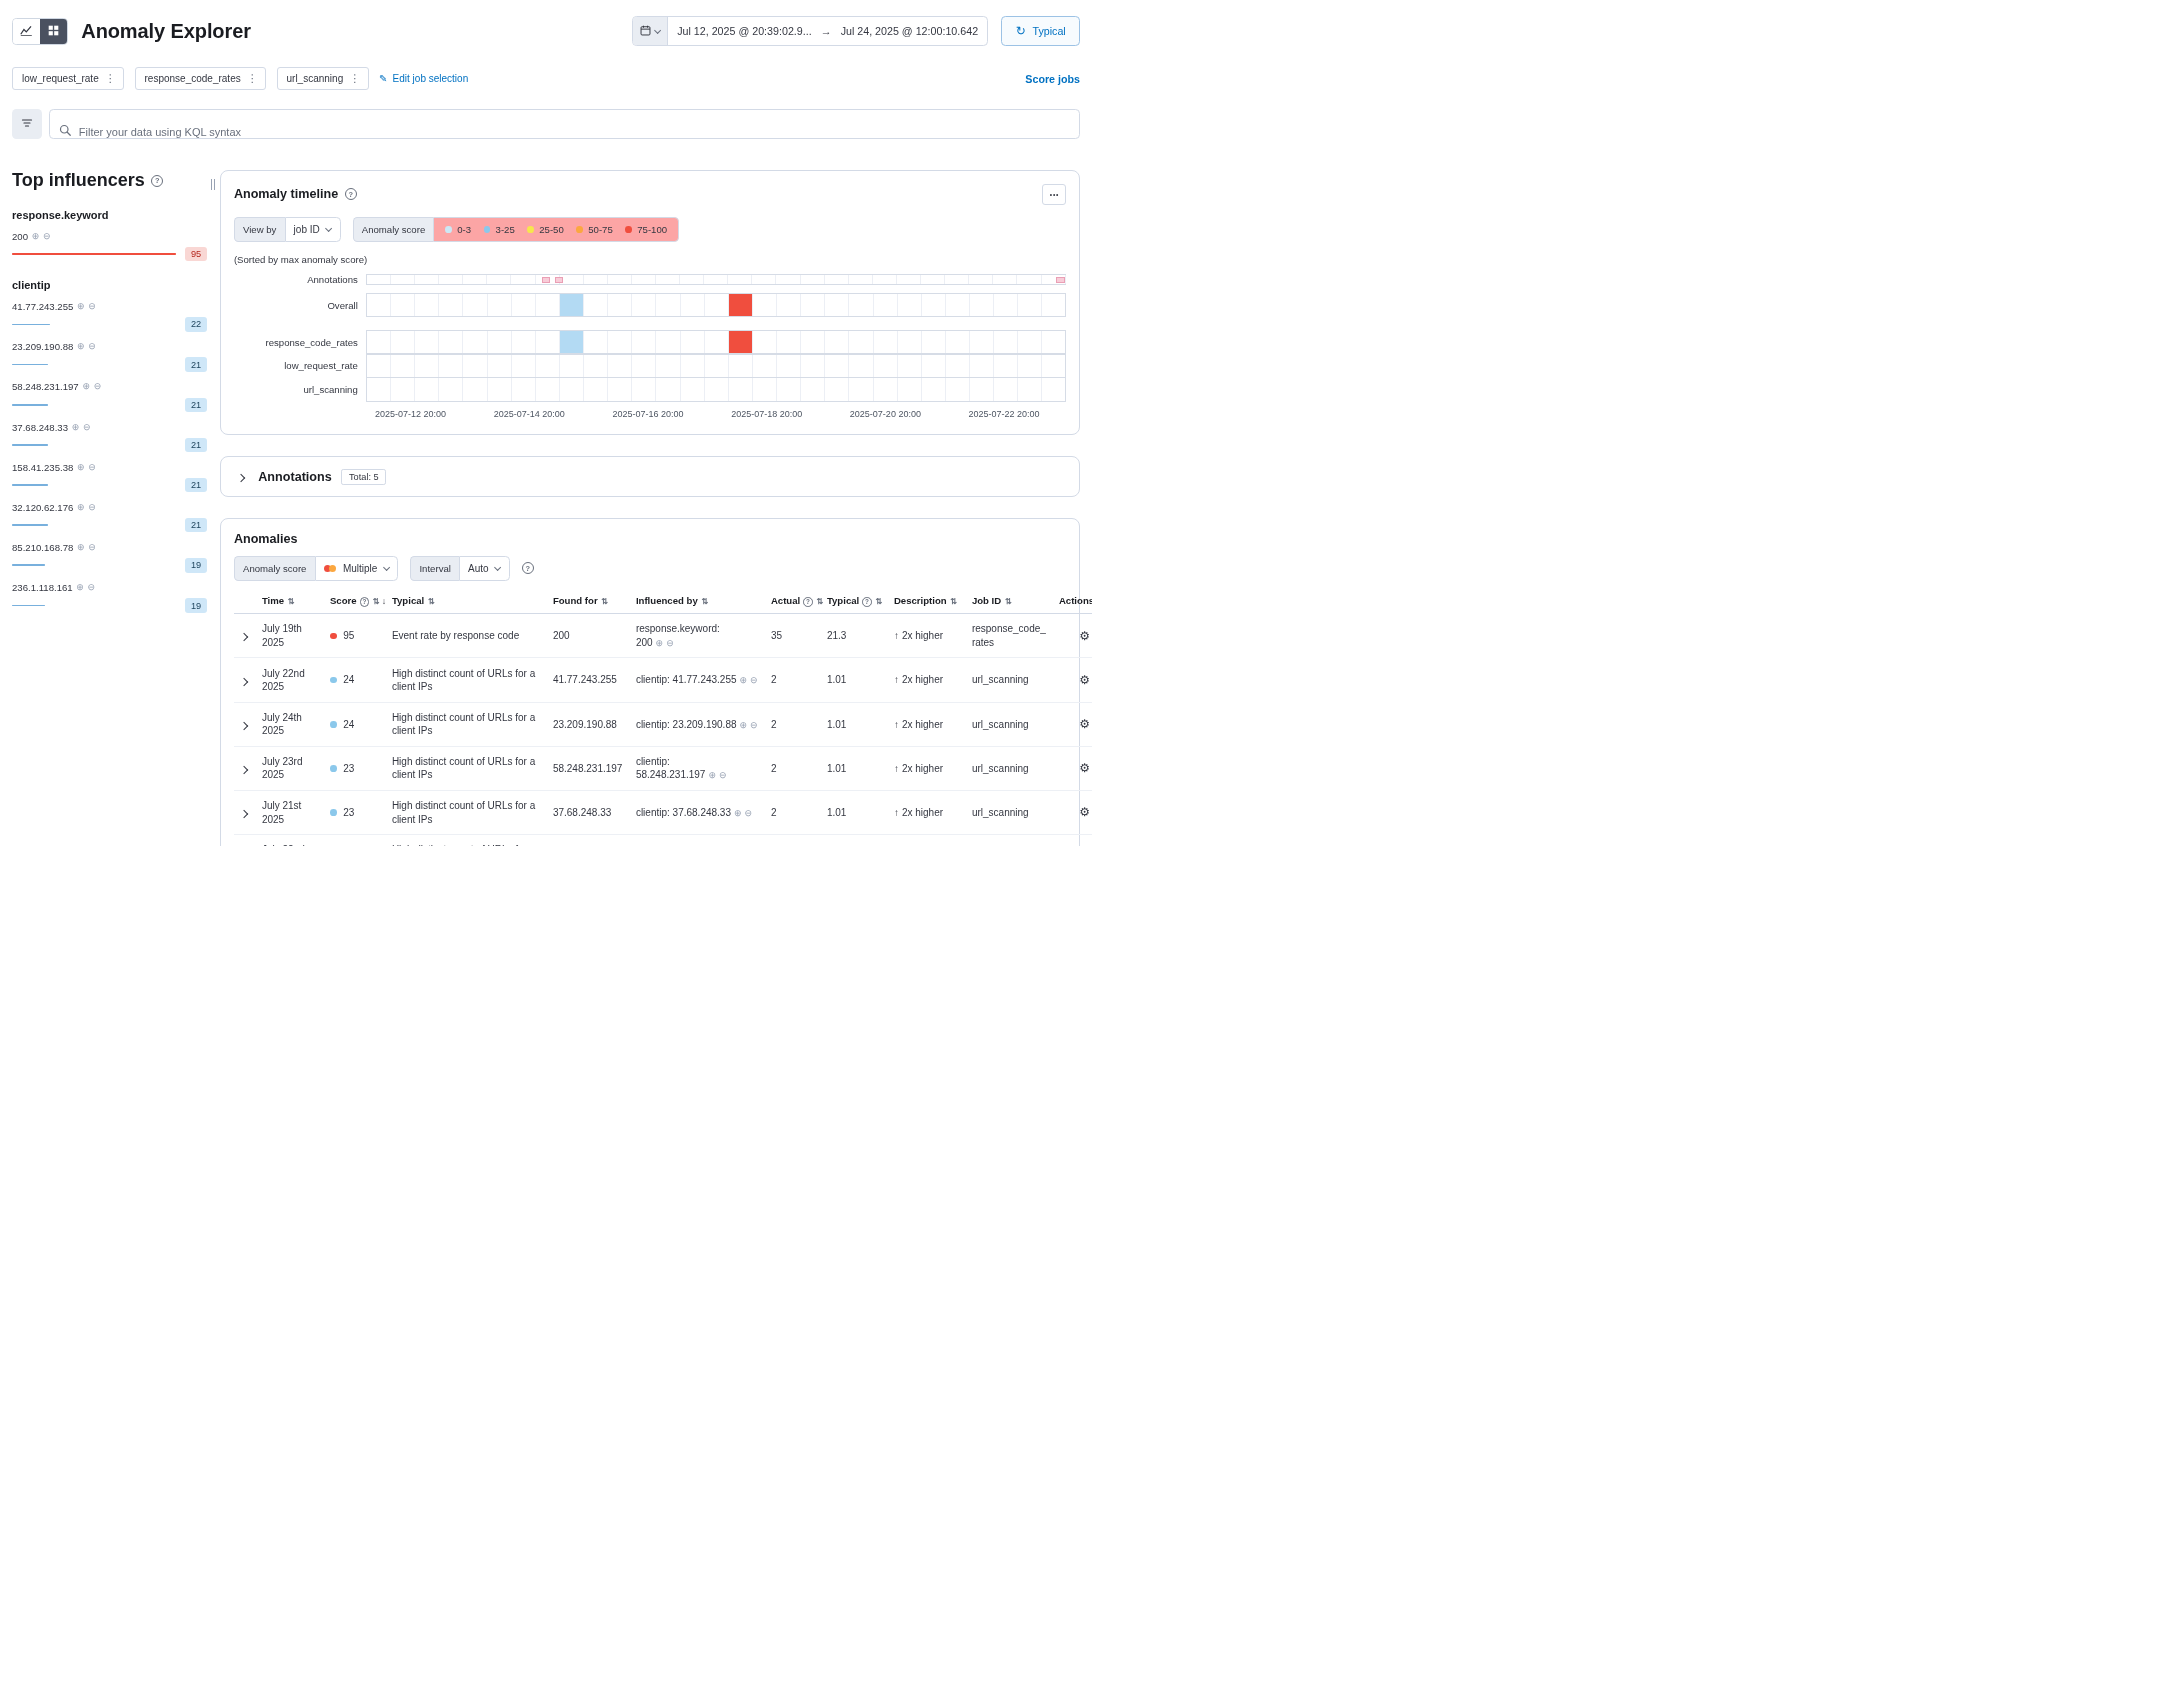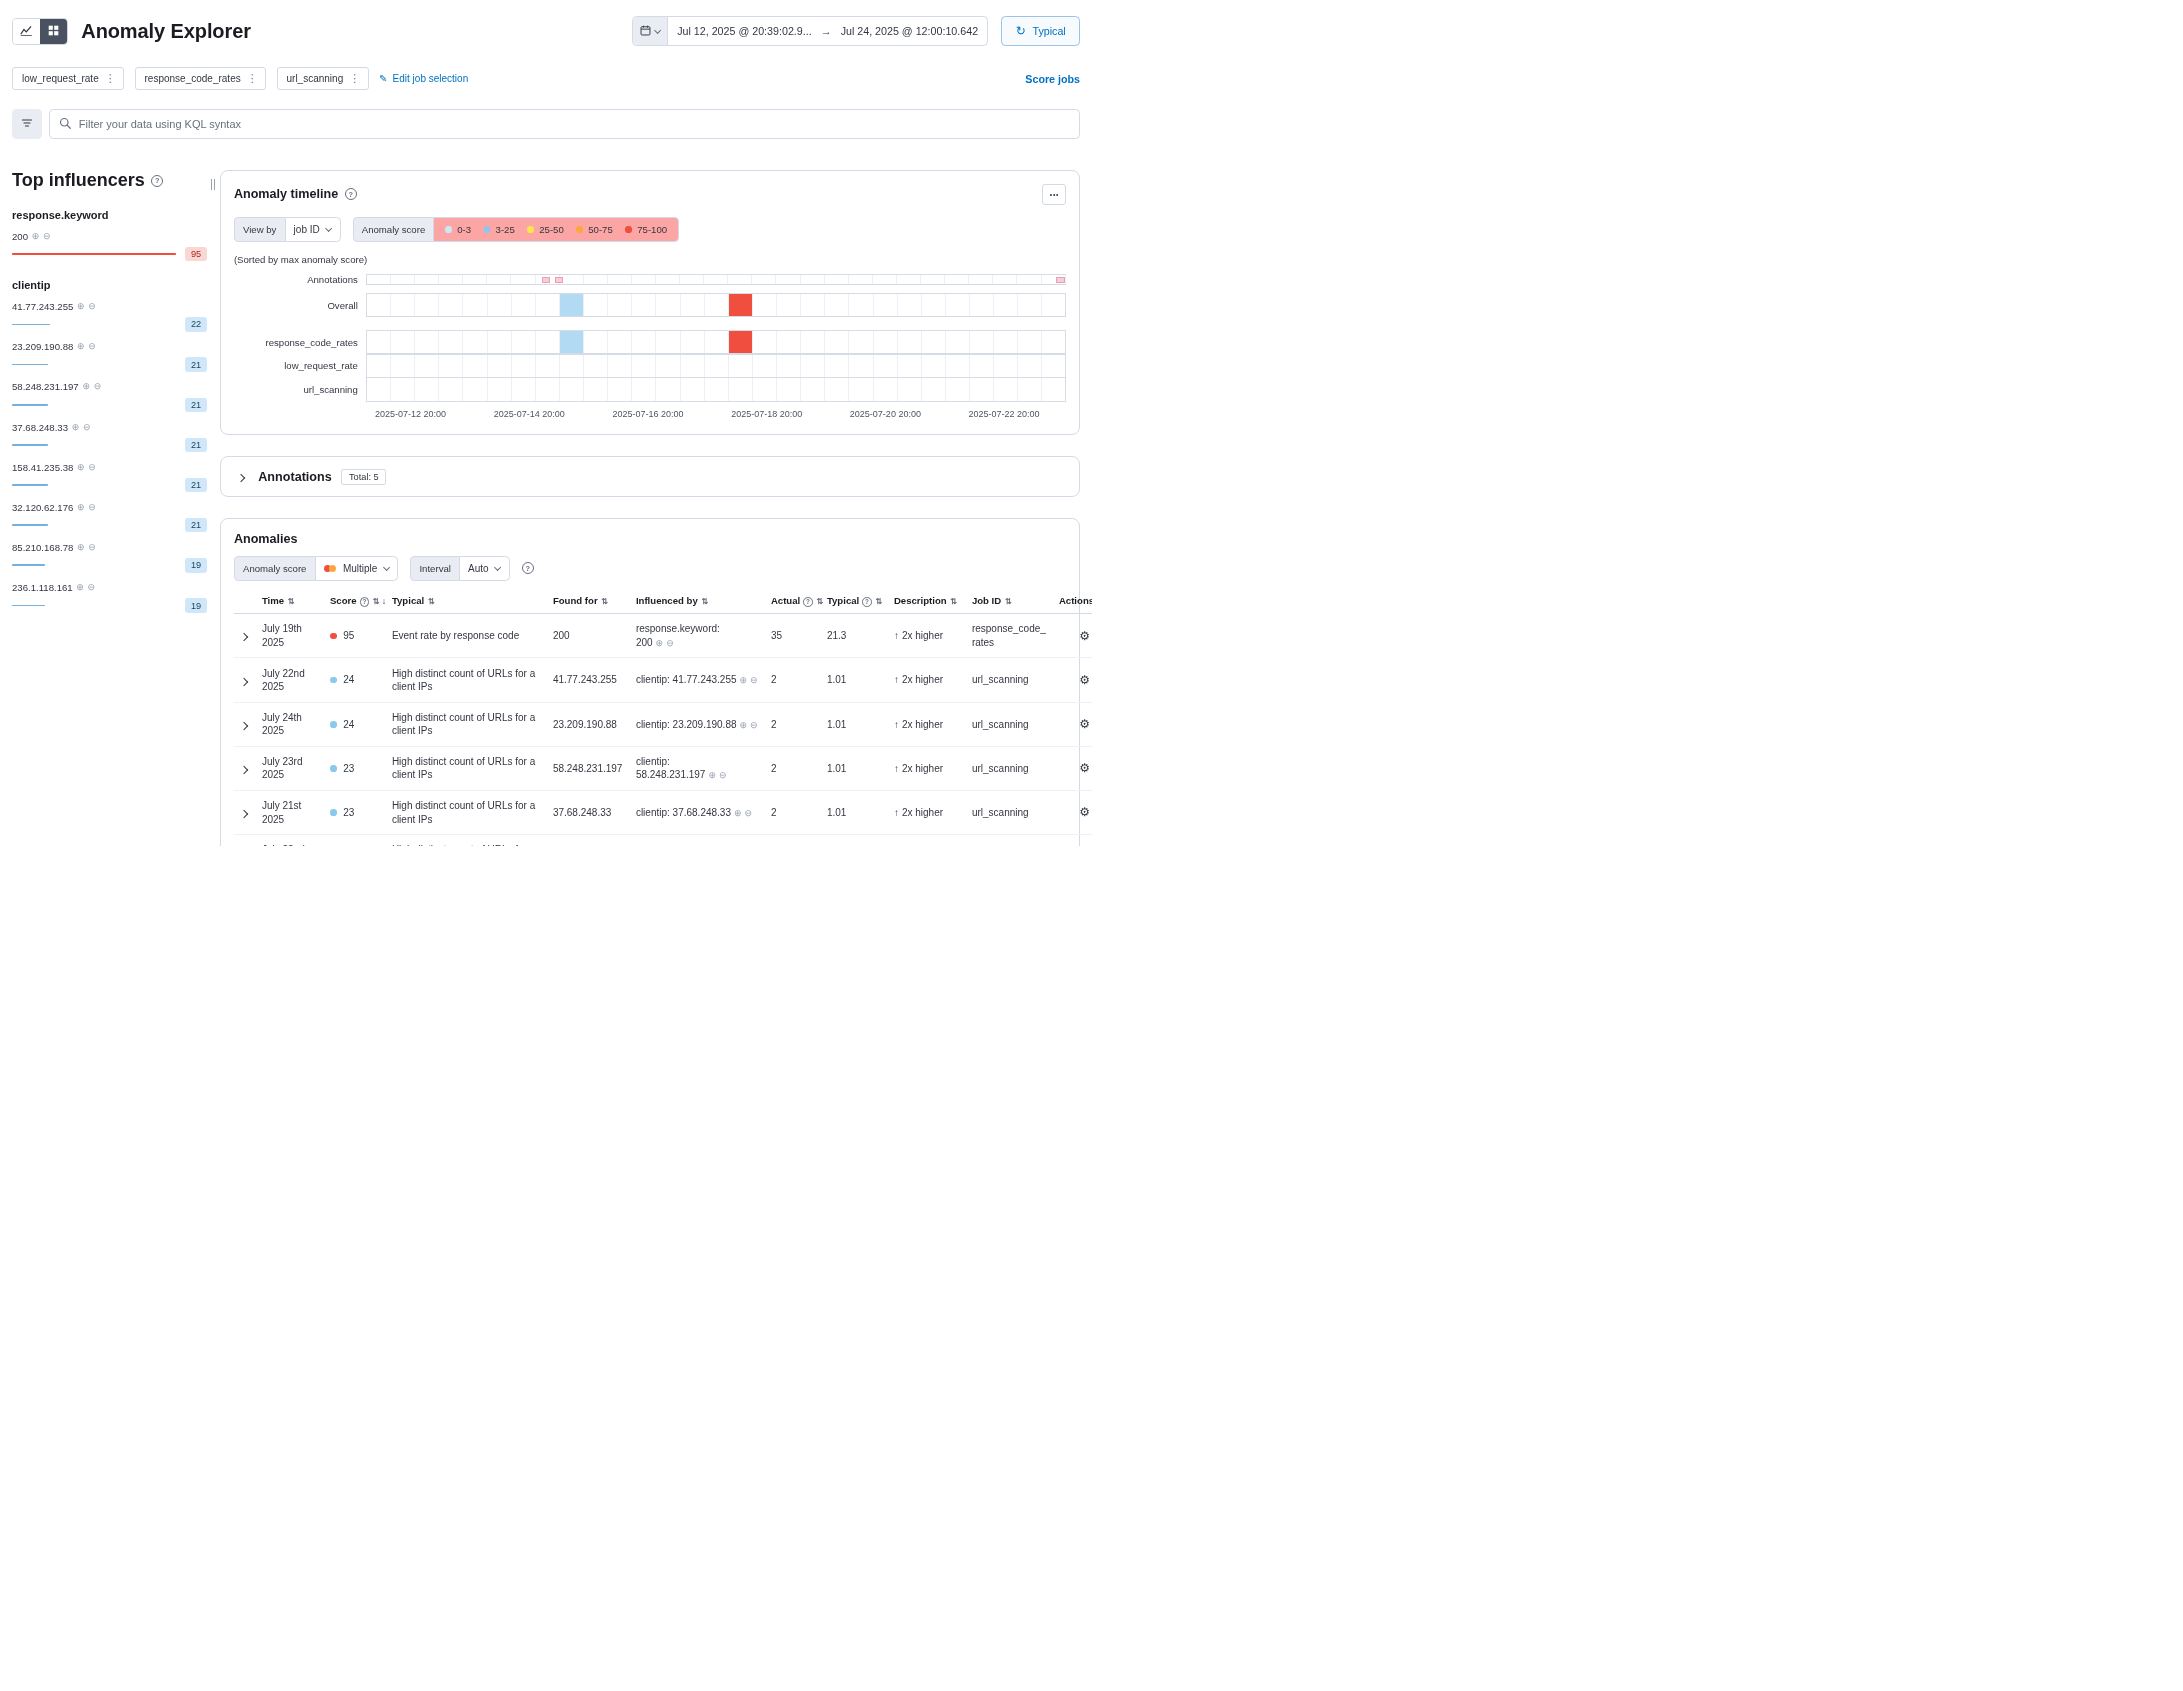--- a/index.html
+++ b/index.html
@@ -28,21 +28,21 @@
   
   .jobs-row { display:flex; align-items:center; margin-top:21px; gap:10.3px; }
   .job-badge { display:inline-flex; align-items:center; border:0.7px solid #d3dae6; border-radius:3px; padding:0 1.5px 0 9px; height:23px; font-size:10px; background:#fff; color:#343741; cursor:pointer; }
   .job-badge-drag { color:#69707d; font-size:11px; padding:0 6px; cursor:grab; }
   .link { color:#0071c2; font-size:10px; text-decoration:none; display:inline-flex; align-items:center; gap:5.2px; cursor:pointer; }
   .manage-link { font-size:10.7px; font-weight:700; }
 
   
   .filter-row { display:flex; margin-top:19px; gap:7.4px; align-items:center; }
   .filter-btn { width:30px; height:30px; border:none; border-radius:4.4px; background:#e9edf3; display:flex; align-items:center; justify-content:center; cursor:pointer; }
-  .search-box { flex:1; height:30px; border:0.7px solid #d3dae6; border-radius:4.4px; display:flex; align-items:center; padding:0 9px; gap:7.4px; background:#fff; }
+  .search-box { flex:1; height:30px; border:0.7px solid #d3dae6; border-radius:4.4px; display:flex; align-items:flex-end; padding:0 9px; gap:7.4px; background:#fff; }
   .search-box input { flex:1; border:none; outline:none; font-size:11px; font-family:inherit; color:#343741; background:transparent; }
   .search-box input::placeholder { color:#69707d; }
 
   
   .main { display:flex; margin-top:31px; }
   .sidebar { width:195px; flex-shrink:0; }
   .resizer { width:13.3px; flex-shrink:0; position:relative; cursor:col-resize; }
   .resizer-handle { position:absolute; top:9px; left:4.4px; width:3.7px; height:10.3px; border-left:1.1px solid #98a2b3; border-right:1.1px solid #98a2b3; }
   .content { flex:1; min-width:0; }
 

